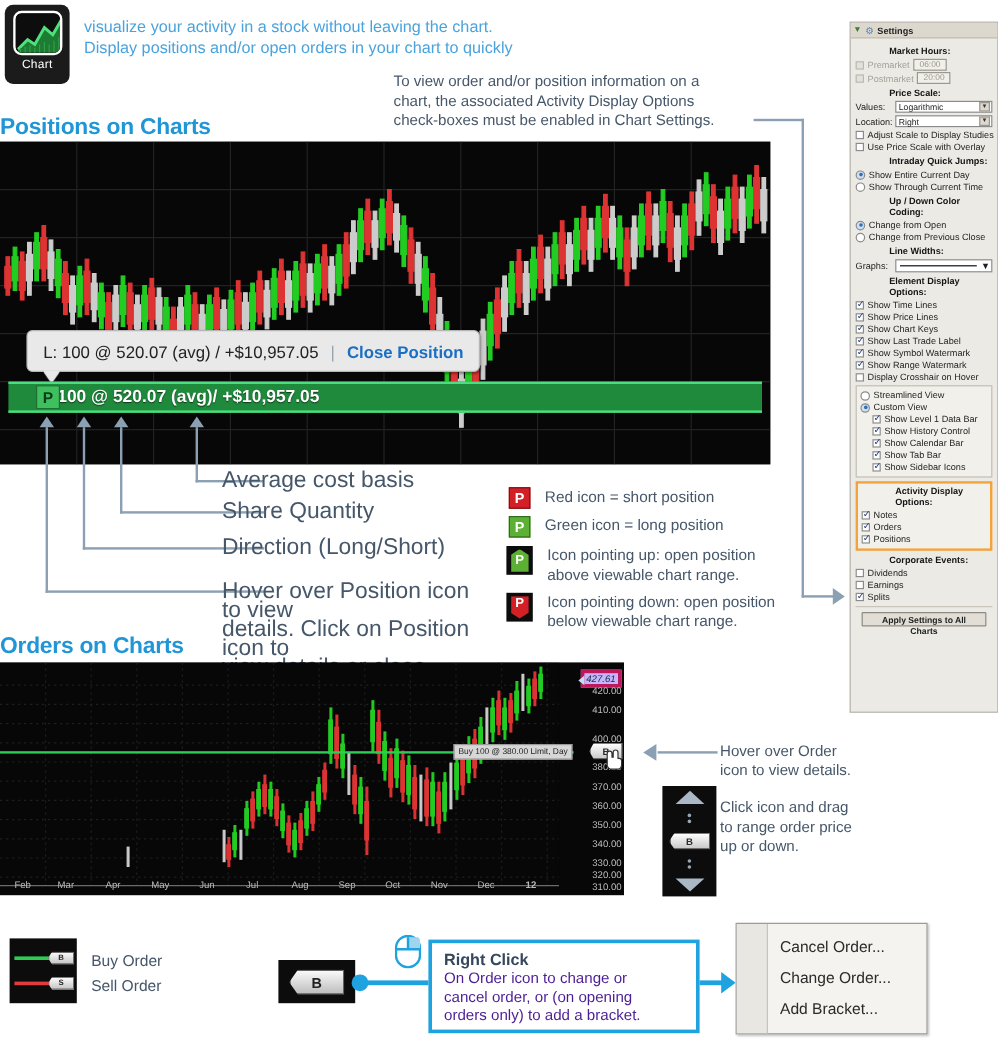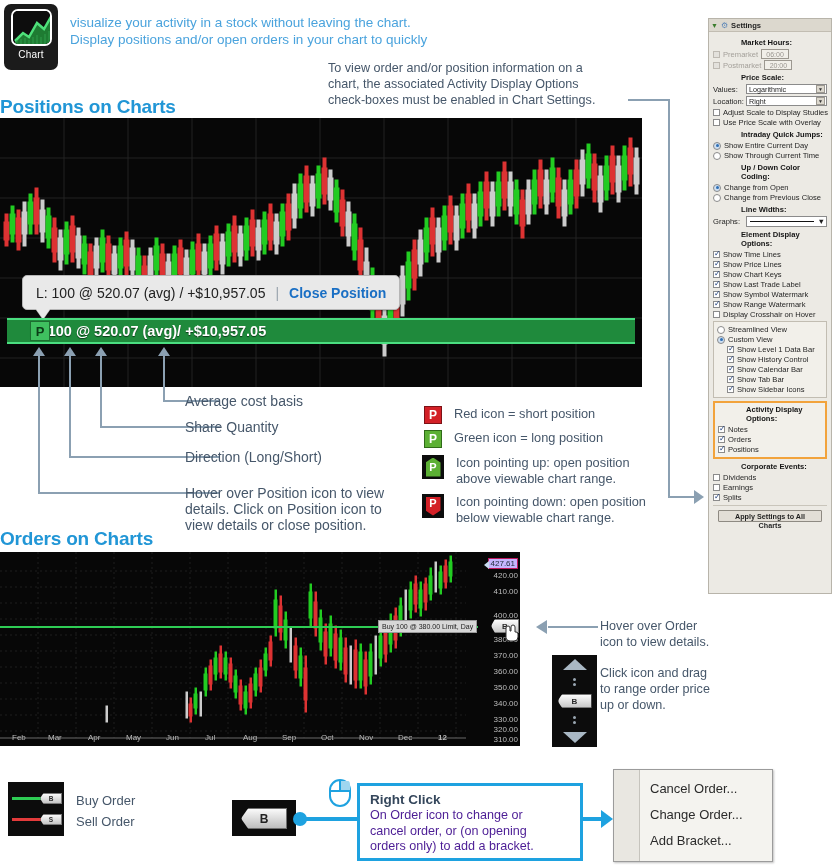--- a/index.html
+++ b/index.html
@@ -62,21 +62,21 @@
   #positions-chart { left:0px; top:118px; width:642px; height:269px; }
   #orders-chart { left:0px; top:552px; width:520px; height:194px; }
 
   .price-axis { position:absolute; right:0; top:0; bottom:0; width:56px; }
   .price-axis .tick {
     position:absolute; right:2px; color:#bdbdbd; font-size:8px;
     font-family:"Liberation Sans", sans-serif; white-space:nowrap;
   }
   .last-trade-label {
     position:absolute; right:2px; color:#1b2838; font-size:8px;
-    background:#c4b5fd; border:1px solid #be185d; padding:0 2px; white-space:nowrap;
+    background:#c4b5fd; border:3px solid #be185d; padding:0 2px; white-space:nowrap;font-style:italic;
   }
   .last-trade-label::before{
     content:""; position:absolute; left:-5px; top:2px;
     border-top:4px solid transparent; border-bottom:4px solid transparent;
     border-right:5px solid #c9dcf0;
   }
   .time-axis { position:absolute; left:0; bottom:1px; height:12px; }
   .time-axis .tick {
     position:absolute; color:#b9b9b9; font-size:8px; white-space:nowrap;
   }
@@ -117,21 +117,21 @@
   }
 
   
   .leader { position:absolute; background:#8ba0b2; }
   .leader-arrow {
     position:absolute; width:0; height:0;
     border-left:6px solid transparent; border-right:6px solid transparent;
     border-bottom:9px solid #8ba0b2;
   }
   .leader-label {
-    position:absolute; color:#46576a; font-size:14px; line-height:16px;
+    position:absolute; color:#46576a; font-size:19px; line-height:16px;
   }
 
   
   .icon-legend-row { position:absolute; display:flex; align-items:flex-start; gap:12px; }
   .icon-legend-row .legend-text { color:#46576a; font-size:12.8px; line-height:16px; }
   .pos-icon {
     width:18px; height:18px; flex:none;
     display:flex; align-items:center; justify-content:center;
     font-size:12px; font-weight:bold; font-family:"Liberation Sans", sans-serif;
   }

